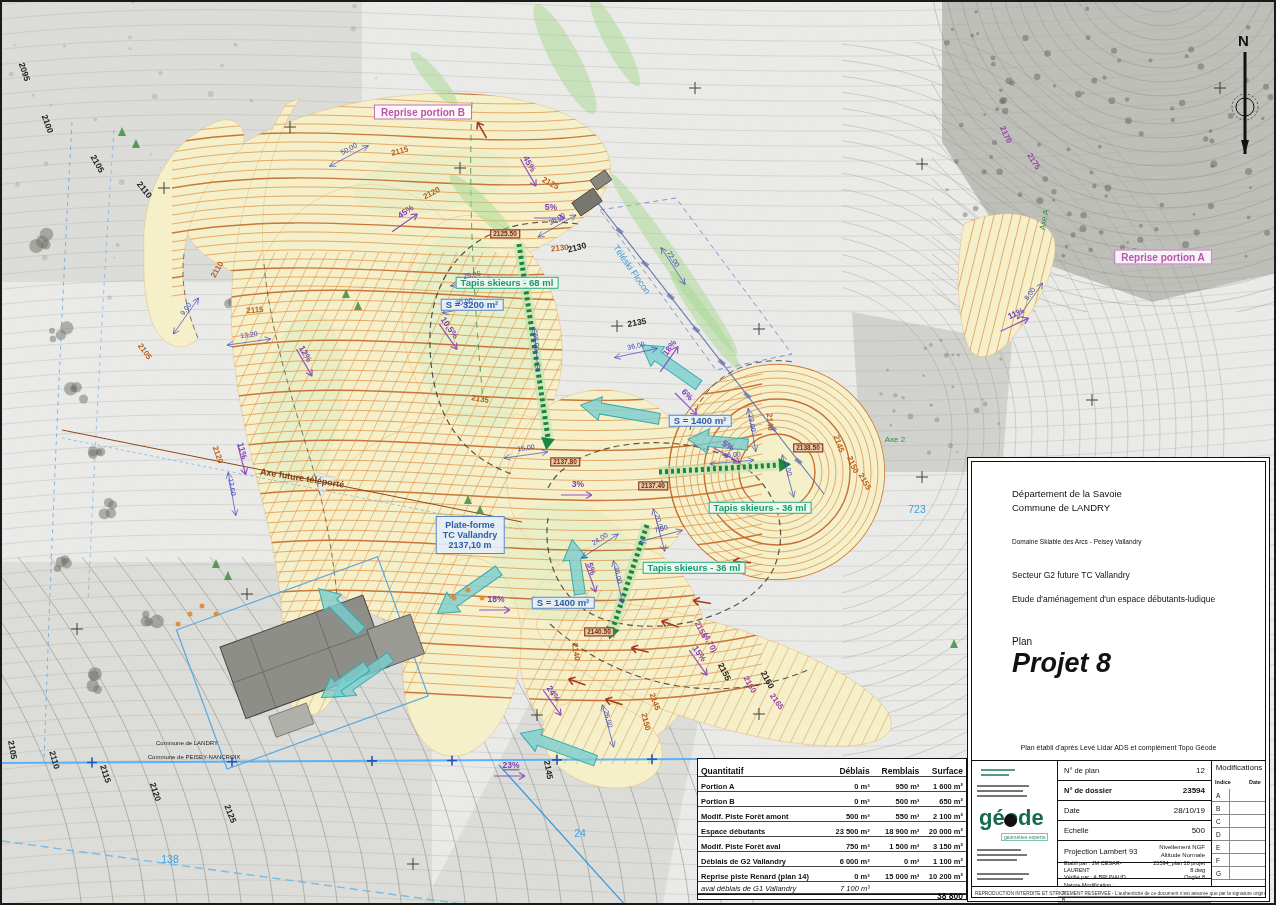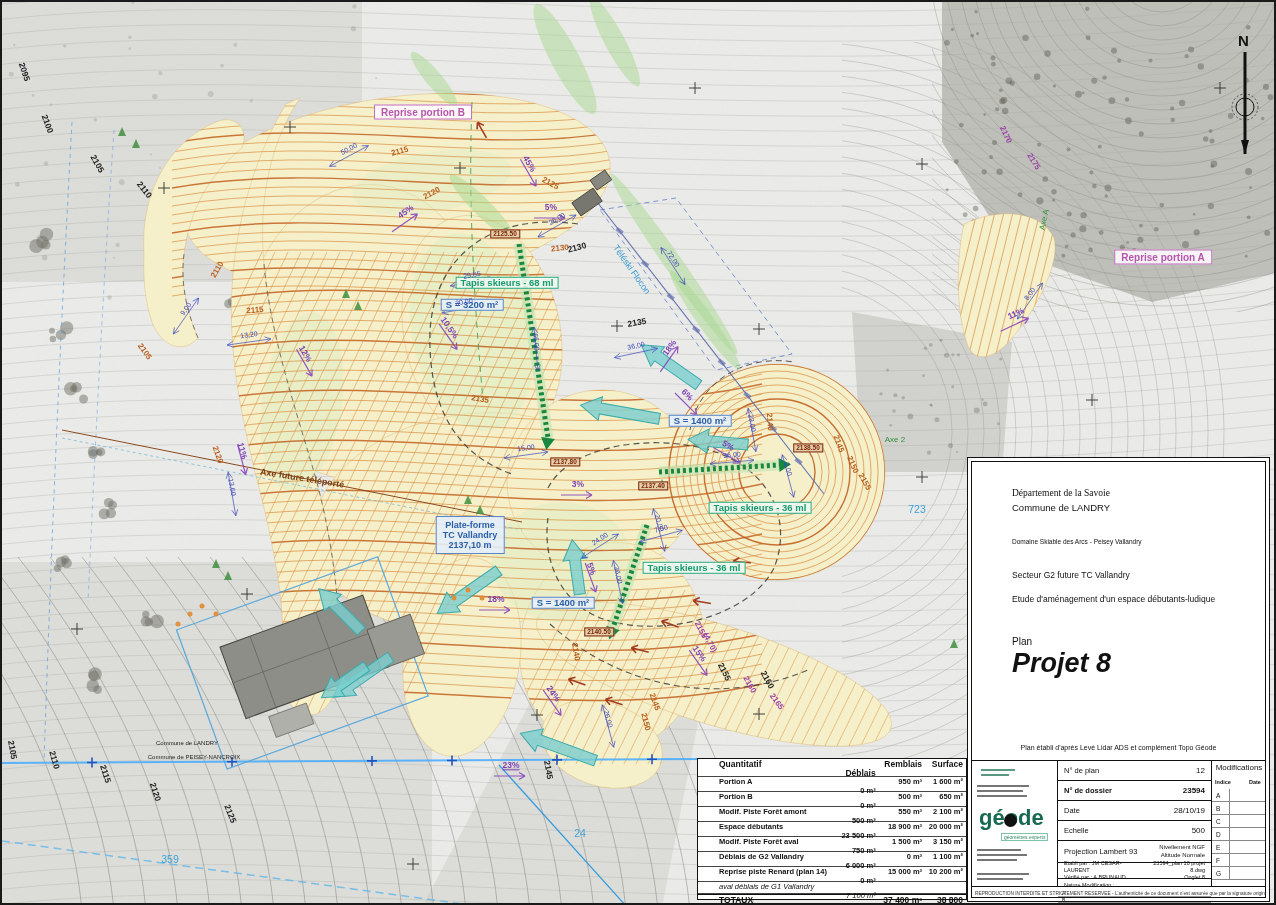--- a/index.html
+++ b/index.html
@@ -21,21 +21,21 @@
   .parcel{font-size:10.5px;color:#3aa0dc;}
   .tiny-black{font-size:6px;color:#222;}
   .lightblue{font-size:9px;color:#3a9ad4;}
   .brown{font-size:9px;font-weight:bold;color:#7a3f12;}
   .green-axis{font-size:8px;color:#2f8f3f;}
   #platform-label{position:absolute;text-align:center;font-size:9px;font-weight:bold;color:#2a5fa8;
      border:1.5px solid #5b86c4;background:rgba(228,238,250,.9);padding:3px 6px;transform:translate(-50%,-50%);}
   
   #qtable{position:absolute;left:695px;top:756px;width:270px;height:142px;background:#fff;
           border:1.5px solid #111;box-sizing:border-box;display:flex;flex-direction:column;font-size:7.5px;color:#111;}
-  .qrow{display:flex;border-bottom:1px solid #444;align-items:flex-start;flex:0 0 auto;padding-left:18px;}
+  .qrow{display:flex;border-bottom:1px solid #444;align-items:flex-end;flex:0 0 auto;}
   .qrow.header{height:17px;font-weight:bold;font-size:8.5px;}
   .qrow.body{height:14px;font-weight:bold;}
   .qrow.subrow{height:11px;font-style:italic;border-bottom:1px solid #444;}
   .qrow.total{height:16px;font-weight:bold;font-size:8.5px;border-top:1.5px solid #111;border-bottom:none;}
   .qc{padding:0 3px;box-sizing:border-box;}
   .qc.c0{width:128px;}
   .qc.c1{width:48px;text-align:right;margin-top:9px;}
   .qc.c2{width:50px;text-align:right;}
   .qc.c3{width:44px;text-align:right;}
   
@@ -888,21 +888,21 @@
       <div class="lbl contour-orange" style="left: 643px; top: 720px; transform: translate(-50%, -50%) rotate(75deg);">2150</div>
       <div class="lbl contour-orange" style="left: 478px; top: 398px; transform: translate(-50%, -50%) rotate(10deg);">2135</div>
       <div class="lbl contour-orange" style="left: 652px; top: 700px; transform: translate(-50%, -50%) rotate(70deg);">2145</div>
       <div class="lbl contour-purple" style="left: 698px; top: 628px; transform: translate(-50%, -50%) rotate(62deg);">2155</div>
       <div class="lbl contour-purple" style="left: 707px; top: 641px; transform: translate(-50%, -50%) rotate(62deg);">(4,70)</div>
       <div class="lbl contour-purple" style="left: 747px; top: 683px; transform: translate(-50%, -50%) rotate(60deg);">2160</div>
       <div class="lbl contour-purple" style="left: 774px; top: 700px; transform: translate(-50%, -50%) rotate(55deg);">2165</div>
       <div class="lbl contour-purple" style="left: 1003px; top: 133px; transform: translate(-50%, -50%) rotate(65deg);">2170</div>
       <div class="lbl contour-purple" style="left: 1031px; top: 160px; transform: translate(-50%, -50%) rotate(58deg);">2175</div>
       <div class="lbl parcel" style="left: 915px; top: 508px; transform: translate(-50%, -50%) rotate(0deg);">723</div>
-      <div class="lbl parcel" style="left: 168px; top: 858px; transform: translate(-50%, -50%) rotate(0deg);">359</div>
+      <div class="lbl parcel" style="left: 168px; top: 858px; transform: translate(-50%, -50%) rotate(0deg);">138</div>
       <div class="lbl parcel" style="left: 578px; top: 832px; transform: translate(-50%, -50%) rotate(0deg);">24</div>
       <div class="lbl lightblue" style="left: 629px; top: 268px; transform: translate(-50%, -50%) rotate(55deg);">Téléski Flocon</div>
       <div class="lbl brown" style="left: 300px; top: 477px; transform: translate(-50%, -50%) rotate(9deg);">Axe future téléporté</div>
       <div class="lbl green-axis" style="left: 893px; top: 438px; transform: translate(-50%, -50%) rotate(0deg);">Axe 2</div>
       <div class="lbl green-axis" style="left: 1043px; top: 218px; transform: translate(-50%, -50%) rotate(-78deg);">Axe A</div>
       <div class="lbl tiny-black" style="left: 185px; top: 741px; transform: translate(-50%, -50%) rotate(0deg);">Commune de LANDRY</div>
       <div class="lbl tiny-black" style="left: 192px; top: 755px; transform: translate(-50%, -50%) rotate(0deg);">Commune de PEISEY-NANCROIX</div>
     </div>
   <div id="platform-label" style="left: 468px; top: 533px;">
       <div>Plate-forme</div>
@@ -970,21 +970,21 @@
           <div class="qc c0">TOTAUX</div>
           <div class="qc c1">37 850 m³</div>
           <div class="qc c2">37 400 m³</div>
           <div class="qc c3">38 800 m²</div>
         </div>
       </div>
   </div>
 
   <div id="tblock">
     <div class="inner"></div>
-    <div class="tb-abs" style="left:44px;top:30px;font-size:9.5px;font-family:Liberation Serif, serif;">Département de la Savoie</div>
+    <div class="tb-abs" style="left:44px;top:30px;font-size:9.5px;">Département de la Savoie</div>
     <div class="tb-abs" style="left:44px;top:44px;font-size:9.5px;">Commune de LANDRY</div>
     <div class="tb-abs" style="left:44px;top:80px;font-size:6.5px;">Domaine Skiable des Arcs - Peisey Vallandry</div>
     <div class="tb-abs" style="left:44px;top:112px;font-size:8.5px;">Secteur G2 future TC Vallandry</div>
     <div class="tb-abs" style="left:44px;top:136px;font-size:8.5px;">Etude d'aménagement d'un espace débutants-ludique</div>
     <div class="tb-abs" style="left:44px;top:178px;font-size:10px;">Plan</div>
     <div class="tb-abs" style="left:44px;top:190px;font-size:27px;font-weight:bold;font-style:italic;">Projet 8</div>
     <div class="tb-abs" style="left:0;right:0;top:286px;text-align:center;font-size:7px;">Plan établi d'après Levé Lidar ADS et complément Topo Géode</div>
 
     <div id="tb-grid">
       <div class="vline" style="left:86px;"></div>

